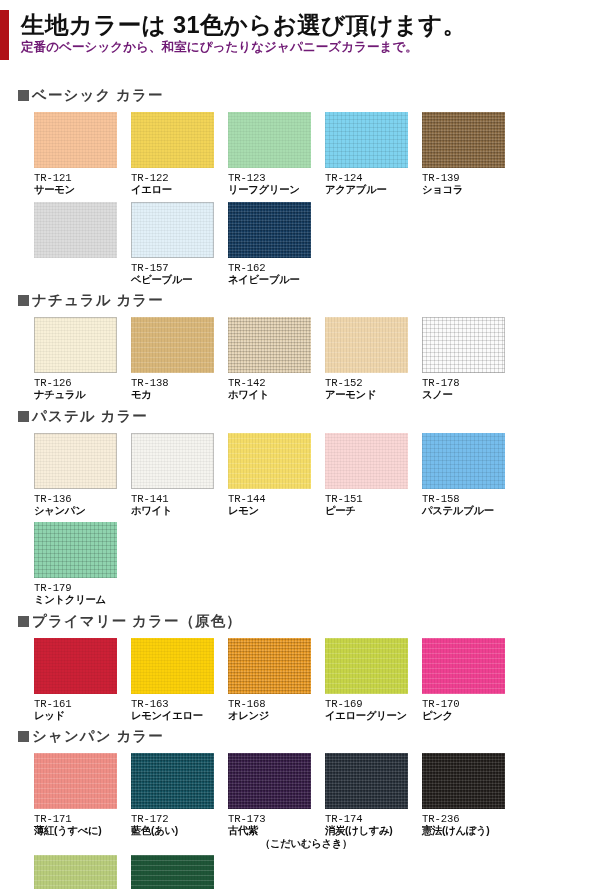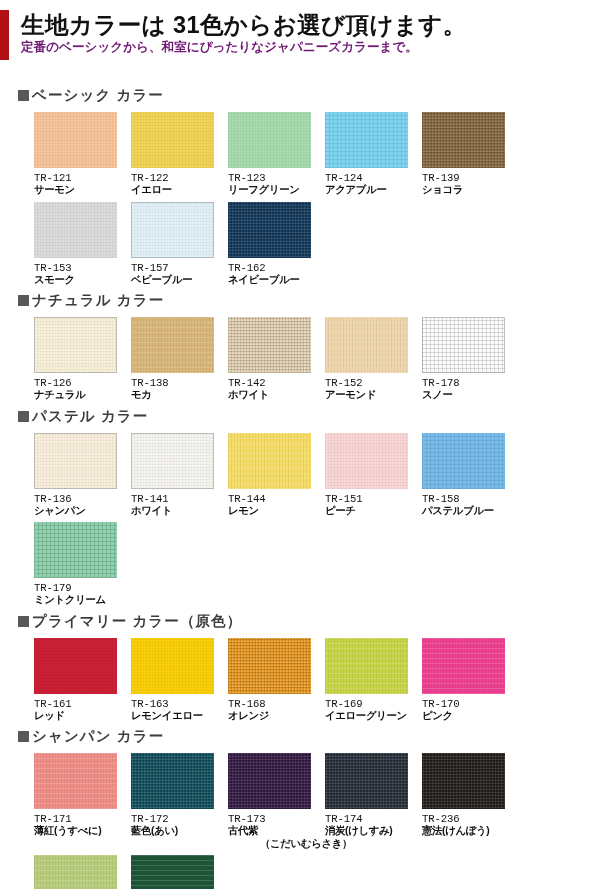--- a/index.html
+++ b/index.html
@@ -75,20 +75,21 @@
     margin-right: 3px;
     flex: 0 0 auto;
   }
   .section-title {
     font-size: 14.5px;
     font-weight: bold;
     color: #3d3d3d;
     letter-spacing: 1.1px;
     white-space: nowrap;
     line-height: 1;
+    font-family: Liberation Serif, serif;
   }
 
   
   .grid {
     display: flex;
     flex-wrap: wrap;
     padding-left: 34px;
     width: 594px;
     box-sizing: border-box;
   }
@@ -182,24 +183,20 @@
         </div>
         <div class="cell">
           <div class="swatch" style="background-image: repeating-linear-gradient(0deg, rgba(0, 0, 0, 0.14) 0px, rgba(0, 0, 0, 0.14) 1px, rgba(255, 255, 255, 0.1) 1px, rgba(255, 255, 255, 0.1) 2px, transparent 2px, transparent 3px), repeating-linear-gradient(90deg, rgba(0, 0, 0, 0.12) 0px, rgba(0, 0, 0, 0.12) 1px, rgba(255, 255, 255, 0.08) 1px, rgba(255, 255, 255, 0.08) 2px, transparent 2px, transparent 3px), linear-gradient(rgb(138, 106, 66), rgb(138, 106, 66)); background-size: auto, auto, 100% 100%;"></div>
           <div class="labels">
             <div class="code">TR-139</div>
             <div class="cname">ショコラ</div>
           </div>
         </div>
         <div class="cell">
           <div class="swatch" style="background-image: repeating-linear-gradient(0deg, rgba(0, 0, 0, 0.043) 0px, rgba(0, 0, 0, 0.043) 1px, transparent 1px, transparent 3px), repeating-linear-gradient(90deg, rgba(0, 0, 0, 0.035) 0px, rgba(0, 0, 0, 0.035) 1px, transparent 1px, transparent 3px), linear-gradient(rgb(220, 220, 220), rgb(220, 220, 220)); background-size: auto, auto, 100% 100%;"></div>
-          <div class="labels">
-            <div class="code">TR-153</div>
-            <div class="cname">スモーク</div>
-          </div>
         </div>
         <div class="cell">
           <div class="swatch bordered" style="background-image: repeating-linear-gradient(0deg, rgba(0, 0, 0, 0.043) 0px, rgba(0, 0, 0, 0.043) 1px, transparent 1px, transparent 3px), repeating-linear-gradient(90deg, rgba(0, 0, 0, 0.035) 0px, rgba(0, 0, 0, 0.035) 1px, transparent 1px, transparent 3px), linear-gradient(rgb(226, 240, 248), rgb(226, 240, 248)); background-size: auto, auto, 100% 100%;"></div>
           <div class="labels">
             <div class="code">TR-157</div>
             <div class="cname">ベビーブルー</div>
           </div>
         </div>
         <div class="cell">
           <div class="swatch" style="background-image: repeating-linear-gradient(0deg, rgba(0, 0, 0, 0.14) 0px, rgba(0, 0, 0, 0.14) 1px, rgba(255, 255, 255, 0.1) 1px, rgba(255, 255, 255, 0.1) 2px, transparent 2px, transparent 3px), repeating-linear-gradient(90deg, rgba(0, 0, 0, 0.12) 0px, rgba(0, 0, 0, 0.12) 1px, rgba(255, 255, 255, 0.08) 1px, rgba(255, 255, 255, 0.08) 2px, transparent 2px, transparent 3px), linear-gradient(rgb(19, 58, 94), rgb(19, 58, 94)); background-size: auto, auto, 100% 100%;"></div>

